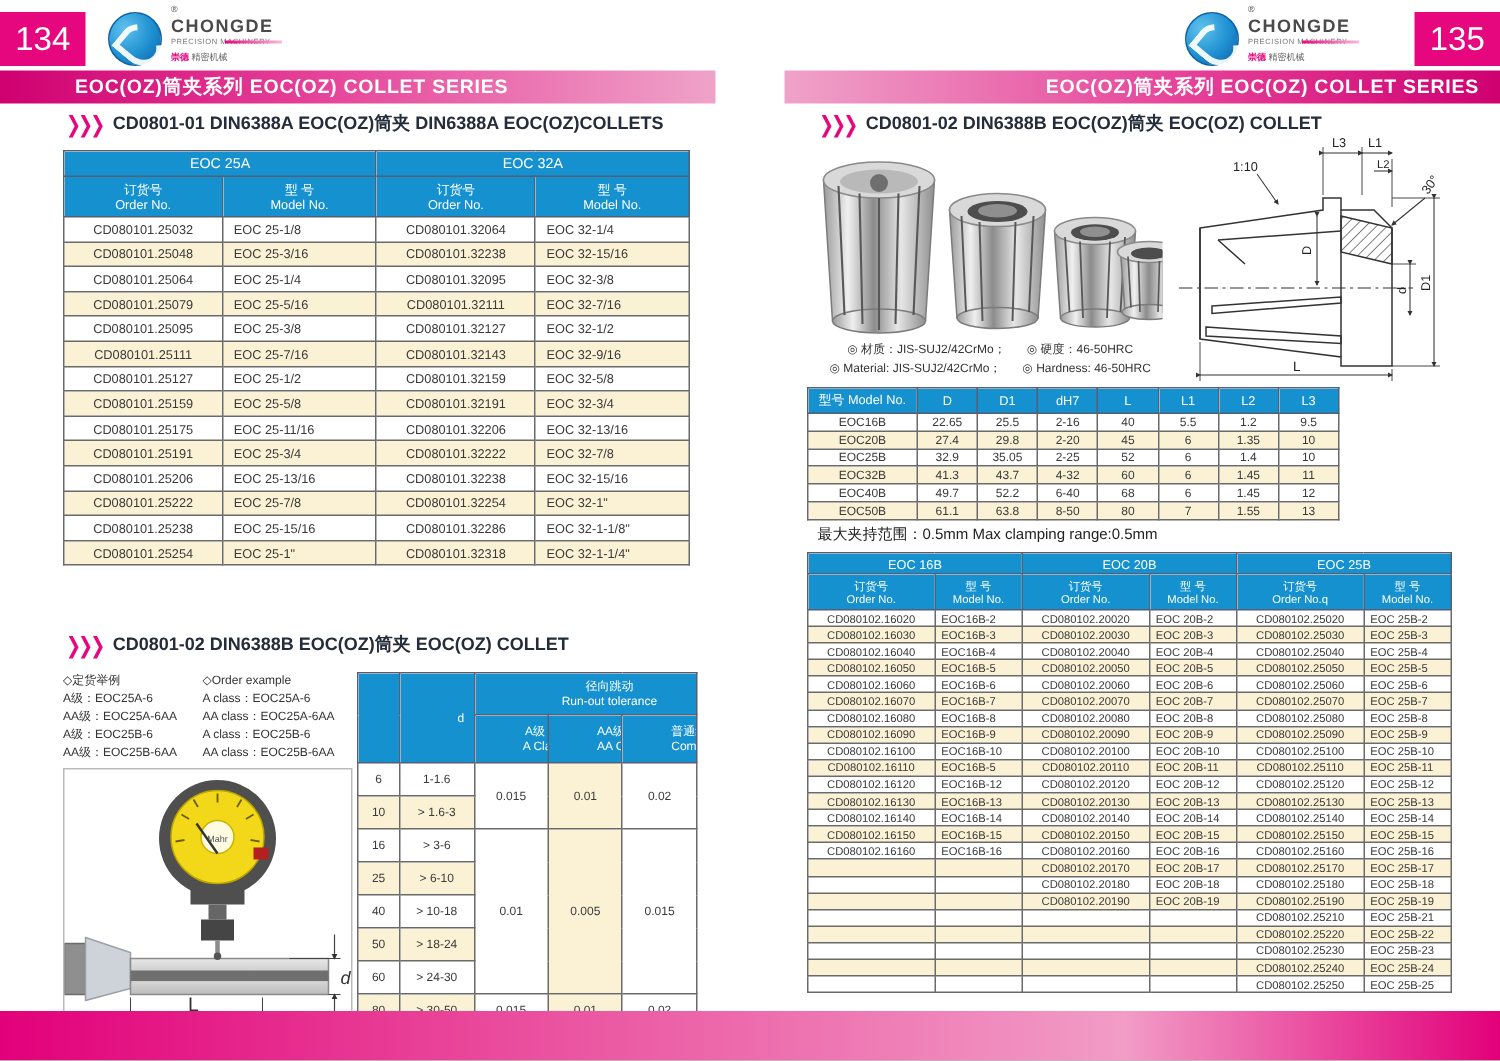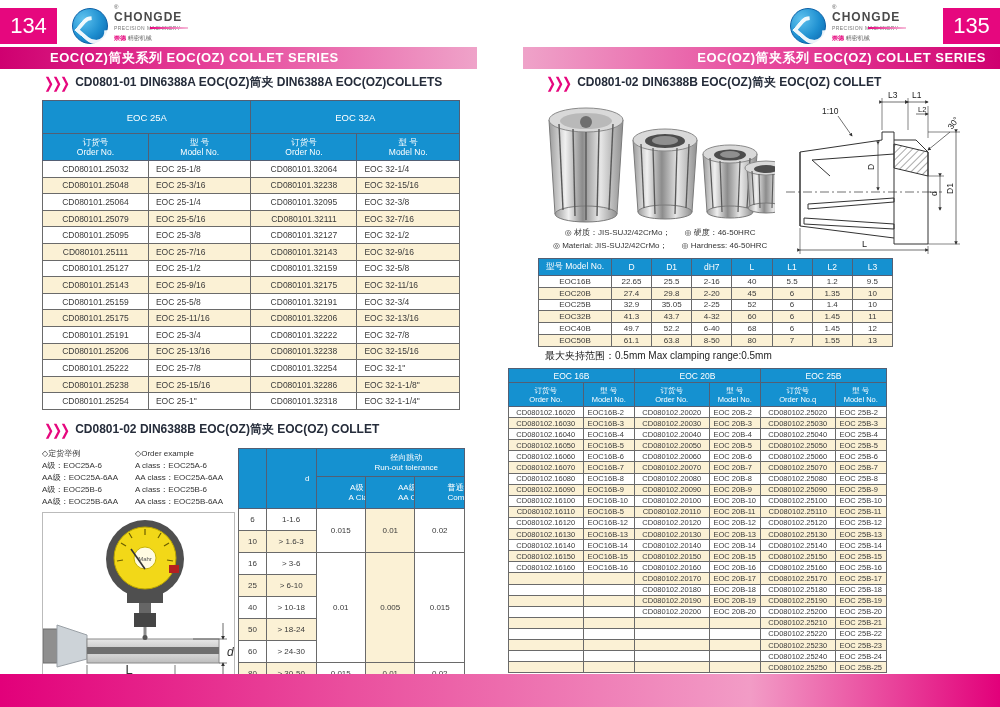--- a/index.html
+++ b/index.html
@@ -45,40 +45,40 @@
   
   table { border-collapse:collapse; table-layout:fixed; position:absolute; }
   th,td { border:1px solid #6a6a6a; overflow:hidden; white-space:nowrap; }
   thead th { background:#1591d0; color:#fff; font-weight:normal; border-color:#535f74; }
   tbody td { background:#fff; color:#3a3a3a; text-align:center; }
   tbody tr:nth-child(even) td { background:#fbf1d5; }
   th .l1 { display:block; line-height:1.2; }
   th .l2 { display:block; line-height:1.2; }
   
   #t-left { left:42px; top:100px; width:418px; font-size:8.5px; }
-  #t-left thead tr.grp th { height:33px; font-size:9.5px; }
+  #t-left thead tr.grp th { height:17px; font-size:9.5px; }
   #t-left thead tr.sub th { height:27px; font-size:8.5px; }
   #t-left tbody td { height:16.6px; }
   #t-left tbody td:nth-child(even) { text-align:left; padding-left:7px; }
   
   #t-runout { left:238px; top:448px; width:227px; font-size:8px; }
   #t-runout thead th { font-size:8px;padding-left:32px; }
   #t-runout .h1 { height:28px; }
   #t-runout .h2 { height:32px; }
   #t-runout tbody td { height:22px; }
   #t-runout tbody tr:nth-child(even) td.ld { background:#fbf1d5; }
   #t-runout tbody tr td { background:#fff; }
   #t-runout td.tol.aa { background:#fbf1d5 !important; }
   #t-runout td.tol { background:#fff; }
   
   #t-spec { left:538px; top:258px; width:355px; font-size:8px; }
   #t-spec thead th { height:17px; font-size:8.5px; }
   #t-spec tbody td { height:11.8px; }
   
-  #t-orders { left:508px; top:368px; width:379px; font-size:7.5px; }
+  #t-orders { left:538px; top:368px; width:430px; font-size:7.5px; }
   #t-orders thead tr.grp th { height:14px; font-size:8.5px; }
   #t-orders thead tr.sub th { height:24px; font-size:7.5px; }
   #t-orders tbody td { height:11.1px; }
   #t-orders tbody td:nth-child(even) { text-align:left; padding-left:4px; }
   
   .ord-ex { position:absolute; top:448px; font-size:8px; color:#333; line-height:12px; }
   .ord-ex.cn { left:42px; }
   .ord-ex.en { left:135px; }
   .mat-notes { position:absolute; left:553px; top:226px; font-size:8px; color:#333; line-height:13px;text-align:center; }
   .mat-notes span { margin-right:14px; }
@@ -182,26 +182,20 @@
           <td>CD080101.25111</td>
           <td>EOC 25-7/16</td>
           <td>CD080101.32143</td>
           <td>EOC 32-9/16</td>
         </tr>
         <tr>
           <td>CD080101.25127</td>
           <td>EOC 25-1/2</td>
           <td>CD080101.32159</td>
           <td>EOC 32-5/8</td>
-        </tr>
-        <tr>
-          <td>CD080101.25143</td>
-          <td>EOC 25-9/16</td>
-          <td>CD080101.32175</td>
-          <td>EOC 32-11/16</td>
         </tr>
         <tr>
           <td>CD080101.25159</td>
           <td>EOC 25-5/8</td>
           <td>CD080101.32191</td>
           <td>EOC 32-3/4</td>
         </tr>
         <tr>
           <td>CD080101.25175</td>
           <td>EOC 25-11/16</td>
@@ -818,28 +812,20 @@
           <td></td>
           <td></td>
           <td>CD080102.20190</td>
           <td>EOC 20B-19</td>
           <td>CD080102.25190</td>
           <td>EOC 25B-19</td>
         </tr>
         <tr>
           <td></td>
           <td></td>
-          <td>CD080102.20200</td>
-          <td>EOC 20B-20</td>
-          <td>CD080102.25200</td>
-          <td>EOC 25B-20</td>
-        </tr>
-        <tr>
-          <td></td>
-          <td></td>
           <td></td>
           <td></td>
           <td>CD080102.25210</td>
           <td>EOC 25B-21</td>
         </tr>
         <tr>
           <td></td>
           <td></td>
           <td></td>
           <td></td>

